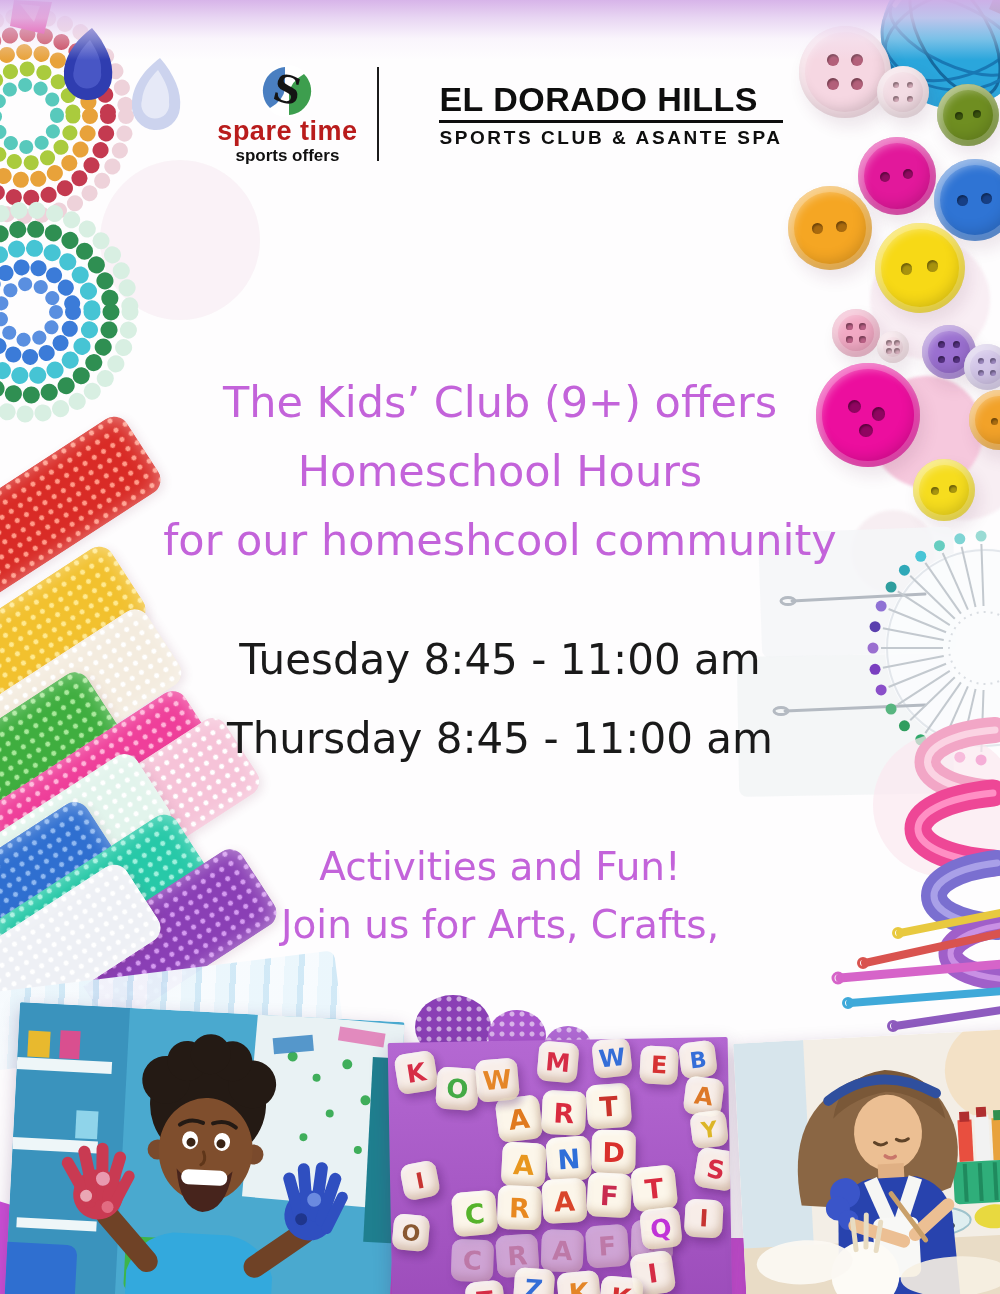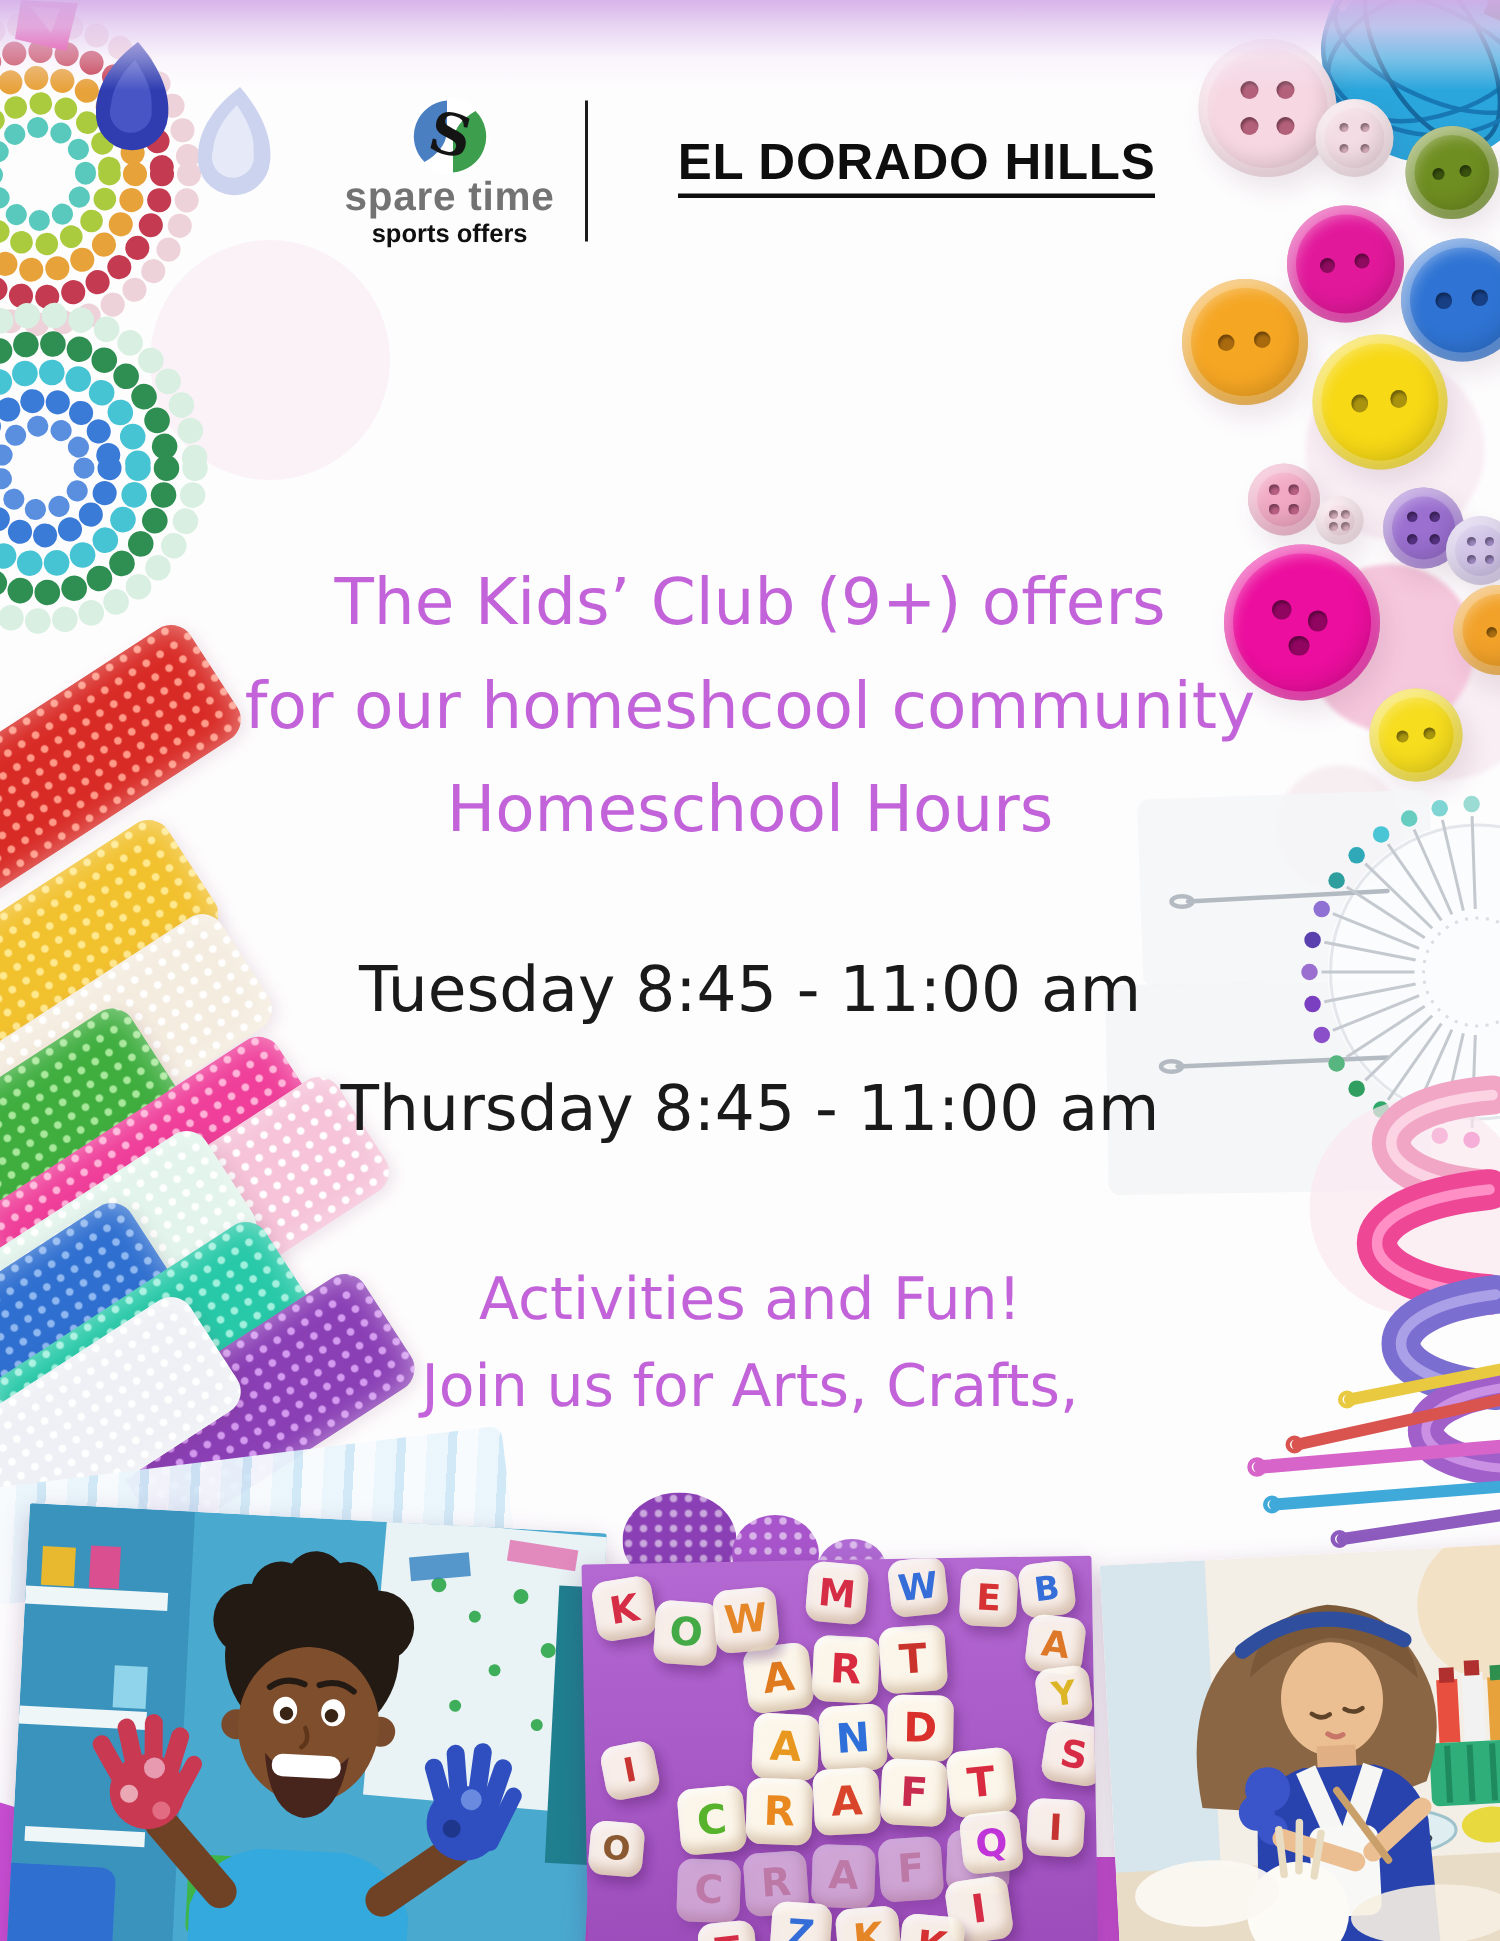--- a/index.html
+++ b/index.html
@@ -23,21 +23,21 @@
   #buttons{position:absolute;left:0;top:0;width:100%;height:100%;z-index:2;pointer-events:none;}
   .btn{position:absolute;border-radius:50%;
        box-shadow:inset 0 0 0 6px rgba(255,255,255,.22),inset -5px -8px 14px rgba(0,0,0,.16),
                   inset 4px 6px 10px rgba(255,255,255,.4),5px 9px 16px rgba(90,30,70,.10);}
   .btn.soft{box-shadow:none;filter:blur(1.5px);}
   .hole{position:absolute;border-radius:50%;box-shadow:inset 1px 2px 2px rgba(0,0,0,.35);}
   
   .brand{position:absolute;top:64px;left:0;right:0;z-index:6;display:flex;
          justify-content:center;align-items:stretch;gap:20px;}
   .brand-left{display:flex;flex-direction:column;align-items:center;justify-content:flex-end;}
-  .brand-name{font:700 27px "Liberation Sans",sans-serif;color:#737373;letter-spacing:.5px;line-height:1;text-align:center;}
+  .brand-name{font:700 27px "Liberation Sans",sans-serif;color:#b91c1c;letter-spacing:.5px;line-height:1;text-align:center;}
   .brand-sub{font:700 17px "Liberation Sans",sans-serif;color:#101010;margin-top:2px;line-height:1;}
   .brand-divider{width:2px;background:#1b1b1b;margin:3px 0;}
   .brand-right{display:flex;flex-direction:column;justify-content:center;margin-left:40px;}
   .club-name{font:700 34px "Liberation Sans",sans-serif;color:#0e0e0e;letter-spacing:.5px;line-height:1;}
   .club-rule{height:3px;background:#0e0e0e;margin:4px 0 5px;}
   .club-sub{font:700 19px "Liberation Sans",sans-serif;color:#0e0e0e;letter-spacing:2.6px;line-height:1;}
   
   .headline{position:absolute;top:186px;left:0;width:100%;margin:0;text-align:center;z-index:6;
     font:700 66px "DejaVu Serif",serif;color:#0e0e0e;-webkit-text-stroke:1.6px #0e0e0e;letter-spacing:0;}
   .intro{position:absolute;top:368px;left:0;width:100%;text-align:center;z-index:6;
@@ -292,28 +292,29 @@
         <path d="M29,51 A24,24 0 0 0 44,10 Q30,18 29,30 Z" fill="#3d9e4e"></path>
         <text x="27" y="39" font-size="38" font-weight="bold" font-family="DejaVu Serif, serif" text-anchor="middle" fill="#141414" transform="rotate(14 27 27)">S</text>
       </svg>
       <div class="brand-name">spare time</div>
       <div class="brand-sub">sports offers</div>
     </div>
     <div class="brand-divider"></div>
     <div class="brand-right">
       <div class="club-name">EL DORADO HILLS</div>
       <div class="club-rule"></div>
+      <div class="club-sub">SPORTS CLUB &amp; ASANTE SPA</div>
     </div>
   </header>
 
 
   <div class="intro">
     <div>The Kids’ Club (9+) offers</div>
+    <div>Homeschool Hours</div>
     <div>for our homeshcool community</div>
-    <div>Homeschool Hours</div>
   </div>
 
   <div class="schedule">
     <div>Tuesday 8:45 - 11:00 am</div>
     <div>Thursday 8:45 - 11:00 am</div>
   </div>
 
   <div class="cta">
     <div>Activities and Fun!</div>
     <div>Join us for Arts, Crafts,</div>

